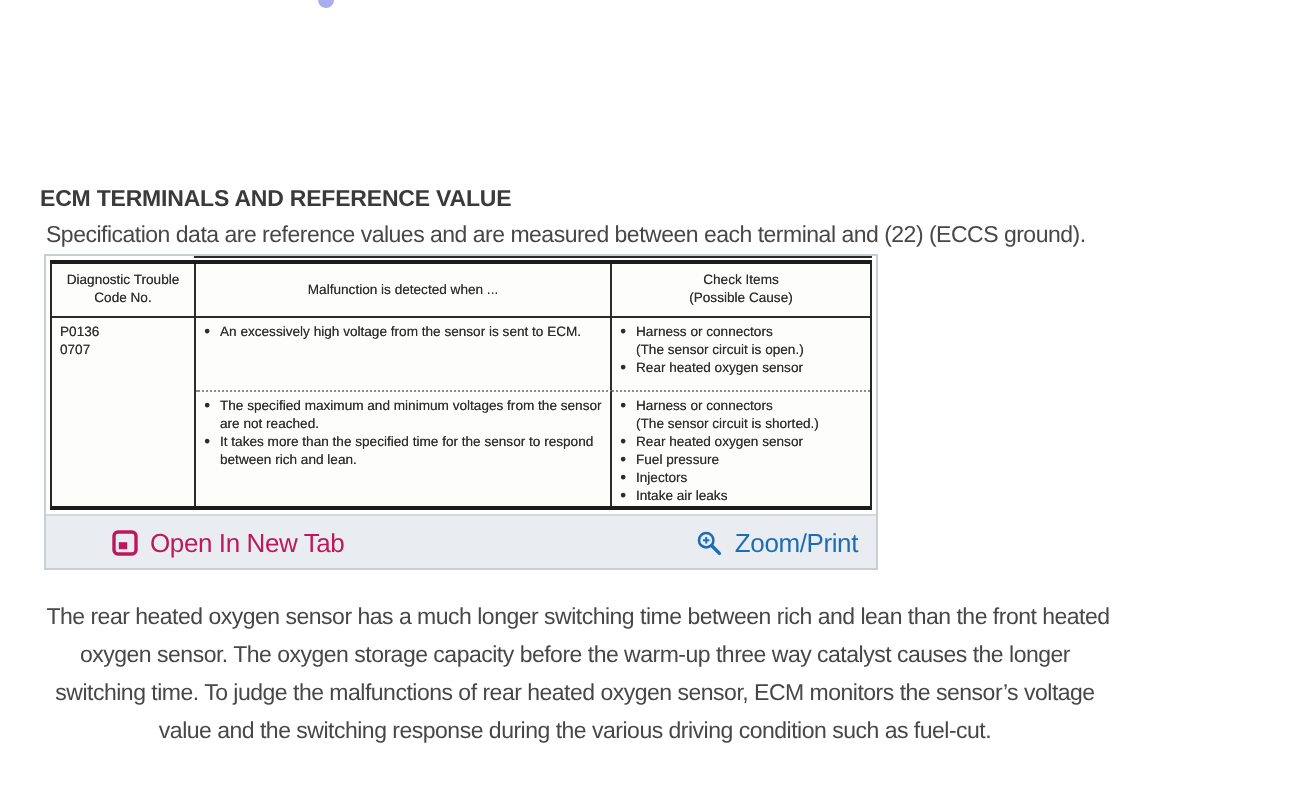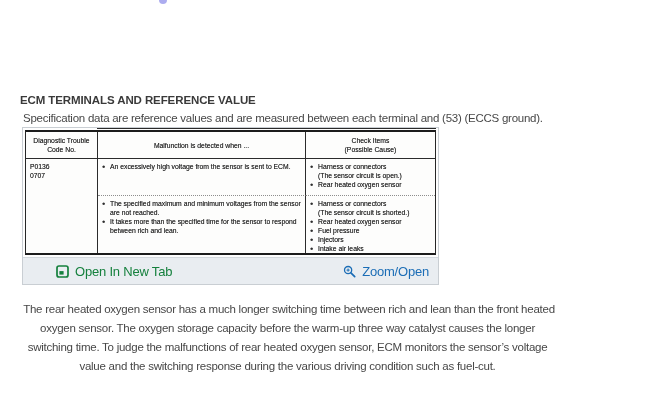--- a/index.html
+++ b/index.html
@@ -78,21 +78,21 @@
   }
   .bar-link svg{display:block;}
 </style>
 </head>
 <body>
 
 <div class="top-fragment" style="background: rgb(144, 144, 234);"></div>
 
 <div class="section ecm-section">
   <div class="sec-heading">ECM TERMINALS AND REFERENCE VALUE</div>
-  <div class="sec-body"> Specification data are reference values and are measured between each terminal and (53) (ECCS ground).</div>
+  <div class="sec-body"> Specification data are reference values and are measured between each terminal and (22) (ECCS ground).</div>
 </div>
 
 <div class="widget">
   <div class="scan-table">
     <div class="hc vline">
       <span>Diagnostic Trouble</span>
       <span>Code No.</span>
     </div>
     <div class="hc vline">
       <span>Malfunction is detected when ...</span>
@@ -160,33 +160,33 @@
           <span class="txt">Injectors</span>
         </div>
         <div class="li">
           <span class="dot">●</span>
           <span class="txt">Intake air leaks</span>
         </div>
       </div>
   </div>
 
   <div class="link-bar">
-    <a class="bar-link" style="color: #15803d; padding-left: 24px;">
+    <a class="bar-link" style="color: #be185d; padding-left: 24px;">
       <svg width="13" height="13" viewBox="0 0 13 13">
         <rect x="1" y="1" width="11" height="11" rx="2" fill="none" stroke="currentColor" stroke-width="1.7"></rect>
         <rect x="3.4" y="6.1" width="4.2" height="3.5" fill="currentColor"></rect>
       </svg>
       <span>Open In New Tab</span>
     </a>
     <a class="bar-link" style="color: rgb(27, 109, 182);">
       <svg width="13" height="13" viewBox="0 0 13 13">
         <circle cx="5.1" cy="5.1" r="3.6" fill="none" stroke="currentColor" stroke-width="1.3"></circle>
         <path d="M5.1 3.5v3.2M3.5 5.1h3.2" stroke="currentColor" stroke-width="1"></path>
         <path d="M7.9 7.9L11.7 11.7" stroke="currentColor" stroke-width="1.7" stroke-linecap="round"></path>
       </svg>
-      <span>Zoom/Open</span>
+      <span>Zoom/Print</span>
     </a>
   </div>
 </div>
 
 <div class="section obd-section">
   <div class="sec-body"> The rear heated oxygen sensor has a much longer switching time between rich and lean than the front heated oxygen sensor. The oxygen storage capacity before the warm-up three way catalyst causes the longer switching time. To judge the malfunctions of rear heated oxygen sensor, ECM monitors the sensor’s voltage value and the switching response during the various driving condition such as fuel-cut.</div>
 </div>
 
 </body></html>

